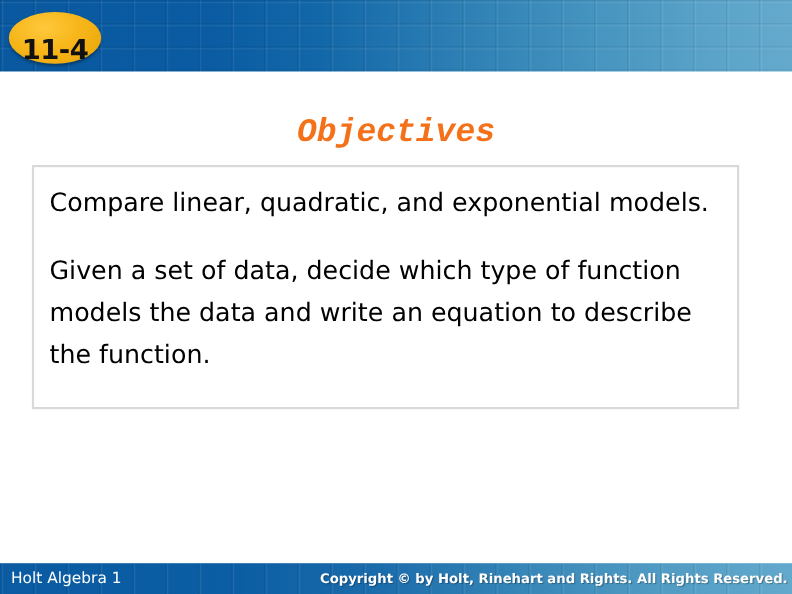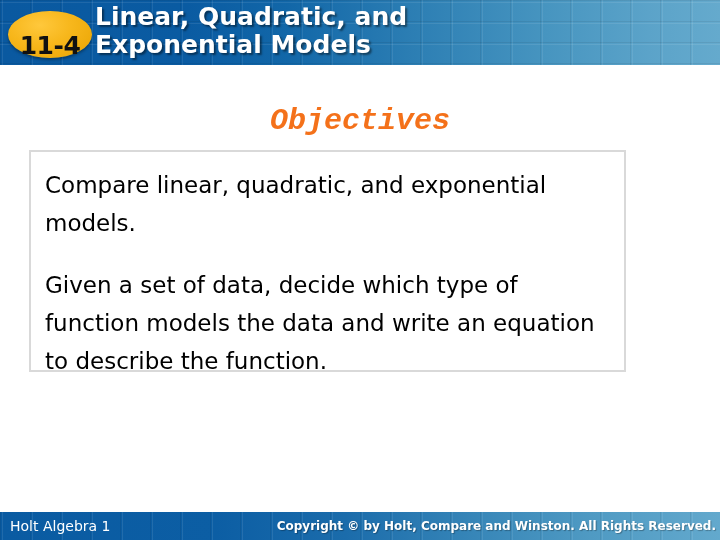--- a/index.html
+++ b/index.html
@@ -100,21 +100,21 @@
     font-size: 30px;
     line-height: 34px;
     color: #f4711a;
   }
 
   
   .content-box {
     position: absolute;
     left: 29px;
     top: 150px;
-    width: 597px;
+    width: 643px;
     height: 222px;
     box-sizing: border-box;
     background: #ffffff;
     border: 2px solid #d9d9d9;
     padding: 14px 14px 0 14px;
   }
   .objective-item {
     font-family: "DejaVu Sans", sans-serif;
     font-size: 23px;
     line-height: 38px;
@@ -181,30 +181,26 @@
 </head>
 <body>
 
 <div class="header">
   <div class="header-grid"></div>
 
   <div class="badge">
     <span class="badge-label">11-4</span>
   </div>
 
-  <div class="header-title">
-    <span class="line">Linear, Quadratic, and</span>
-    <span class="line">Exponential Models</span>
-  </div>
 </div>
 
 <div class="objectives-heading">Objectives</div>
 
 <div class="content-box">
   <p class="objective-item">Compare linear, quadratic, and exponential models.</p>
   <p class="objective-item">Given a set of data, decide which type of function models the data and write an equation to describe the function.</p>
 </div>
 
 <div class="footer">
   <div class="footer-grid"></div>
   <div class="footer-left">Holt Algebra 1</div>
-  <div class="footer-right">Copyright © by Holt, Compare and Winston. All Rights Reserved.</div>
+  <div class="footer-right">Copyright © by Holt, Rinehart and Rights. All Rights Reserved.</div>
 </div>
 
 </body></html>

